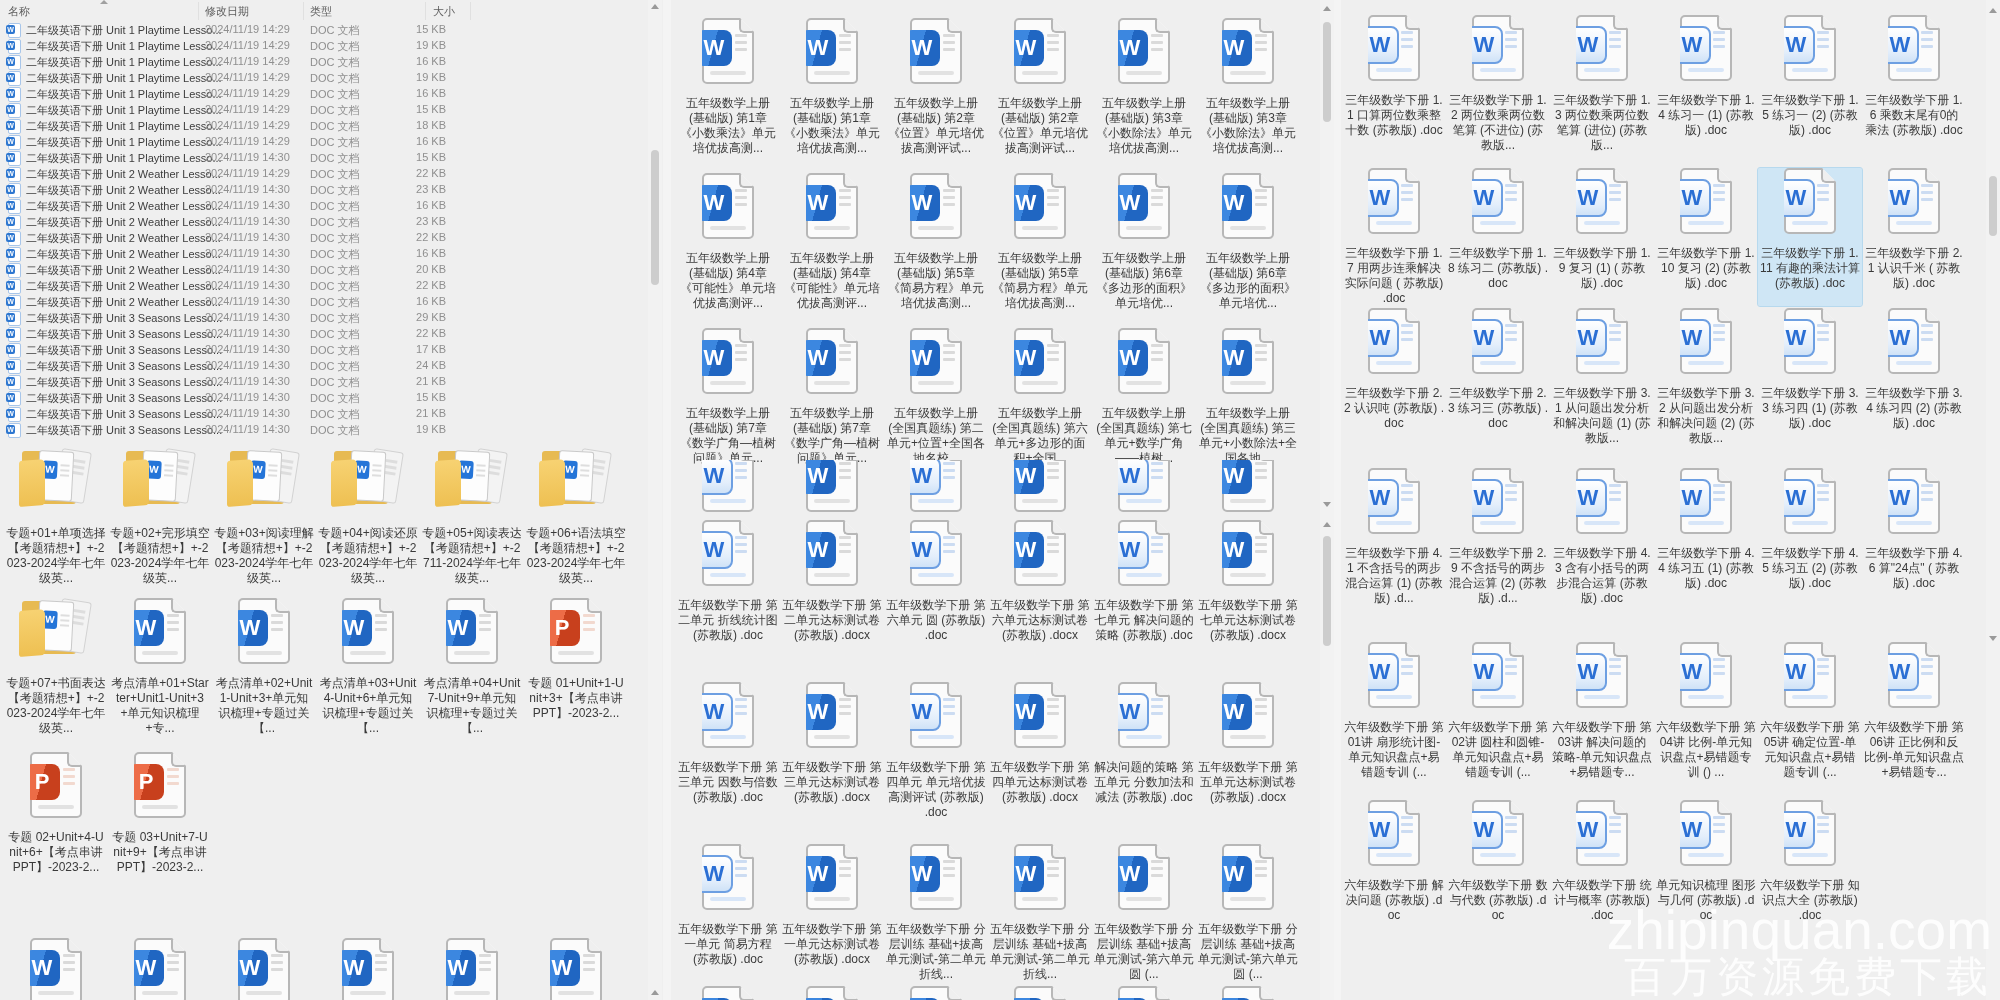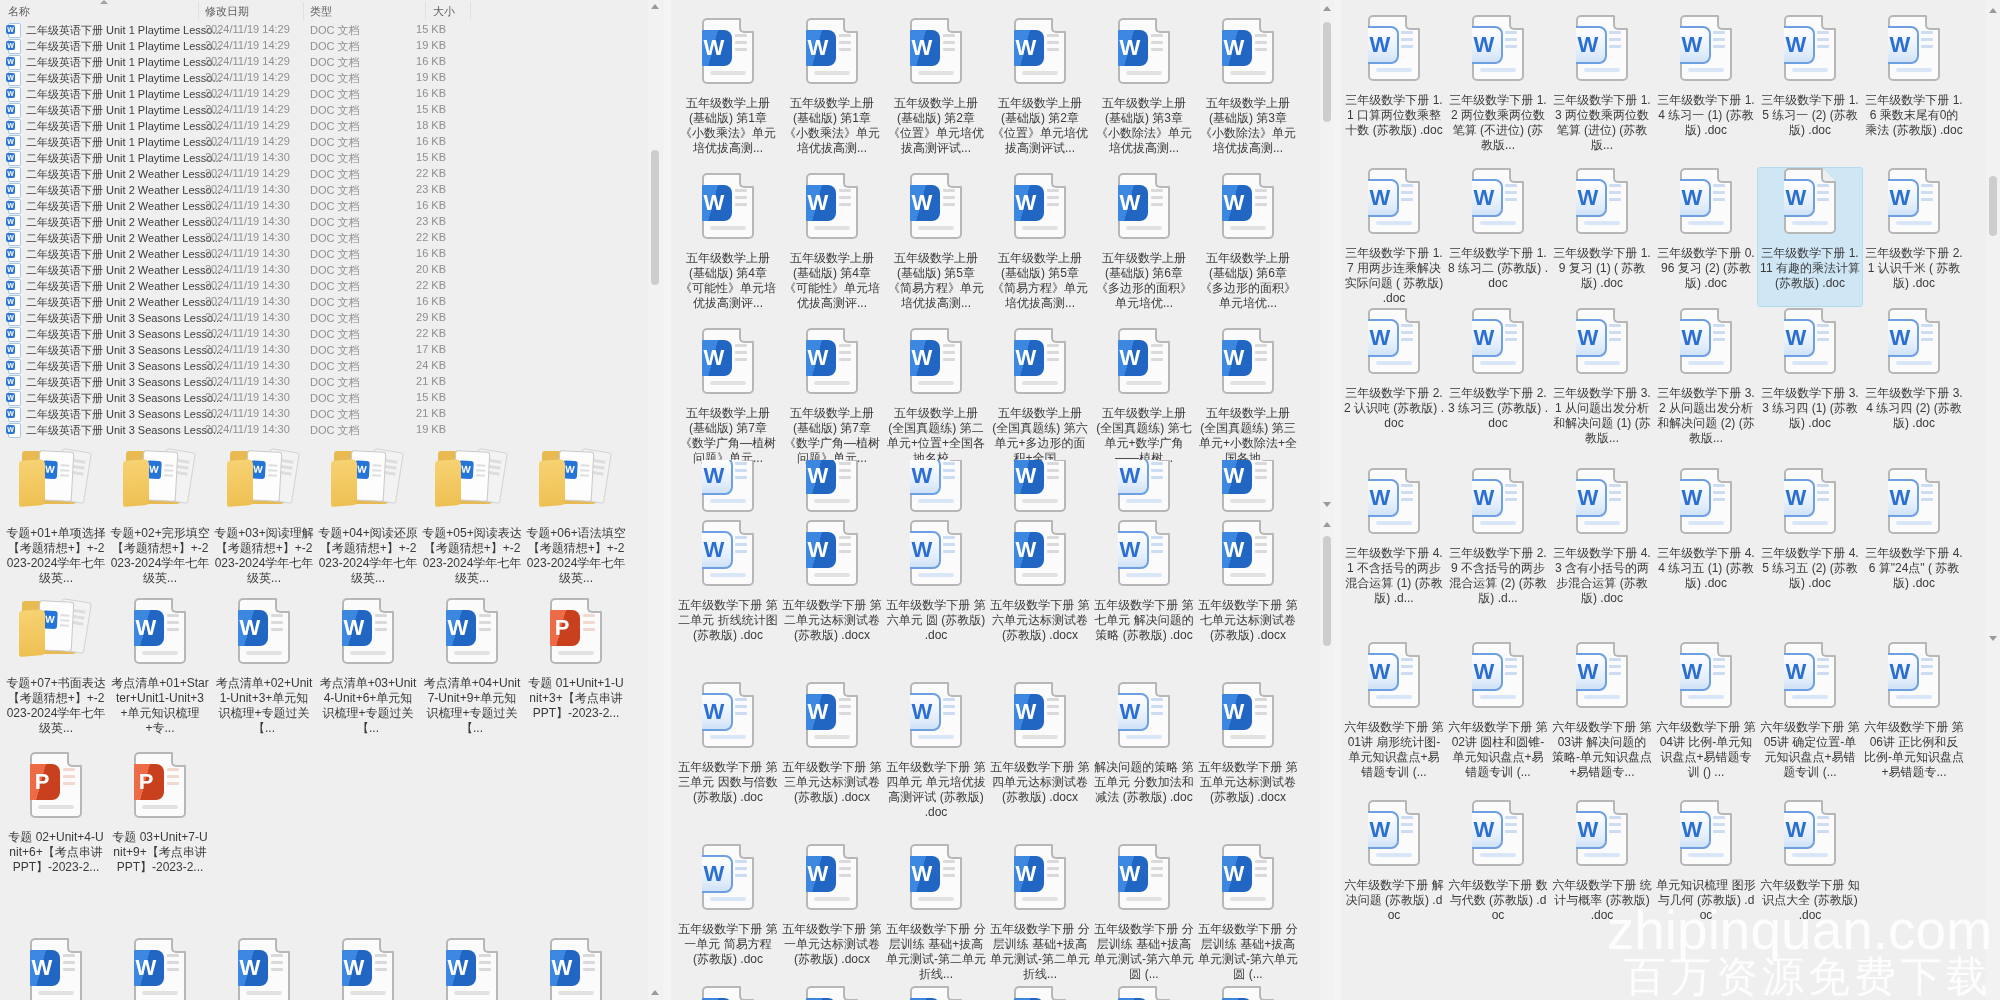--- a/index.html
+++ b/index.html
@@ -425,21 +425,21 @@
               </div>
               <div class="f-doc">
                 <span class="f-w">W</span>
                 <i style="top:12px"></i>
                 <i style="top:17px"></i>
                 <i style="top:22px"></i>
               </div>
               <div class="f-front"></div>
             </div>
           </div>
-          <div class="glabel">专题+05+阅读表达【考题猜想+】+-2023-2024学年七年级英...</div>
+          <div class="glabel">专题+05+阅读表达【考题猜想+】+-2711-2024学年七年级英...</div>
         </div>
         <div class="gitem">
           <div class="gicon">
             <div class="folder">
               <div class="f-back"></div>
               <div class="f-doc2">
                 <i style="top:8px"></i>
                 <i style="top:14px"></i>
                 <i style="top:20px"></i>
               </div>
@@ -1520,21 +1520,21 @@
               <div class="fold"></div>
               <div class="abox">W</div>
               <div class="plines">
                 <i></i>
                 <i></i>
                 <i></i>
               </div>
               <div class="pbar"></div>
             </div>
           </div>
-          <div class="glabel">三年级数学下册 0.96 复习 (2) (苏教版) .doc</div>
+          <div class="glabel">三年级数学下册 1.10 复习 (2) (苏教版) .doc</div>
         </div>
         <div class="gitem sel">
           <div class="gicon">
             <div class="page doc">
               <div class="fold"></div>
               <div class="abox">W</div>
               <div class="plines">
                 <i></i>
                 <i></i>
                 <i></i>

